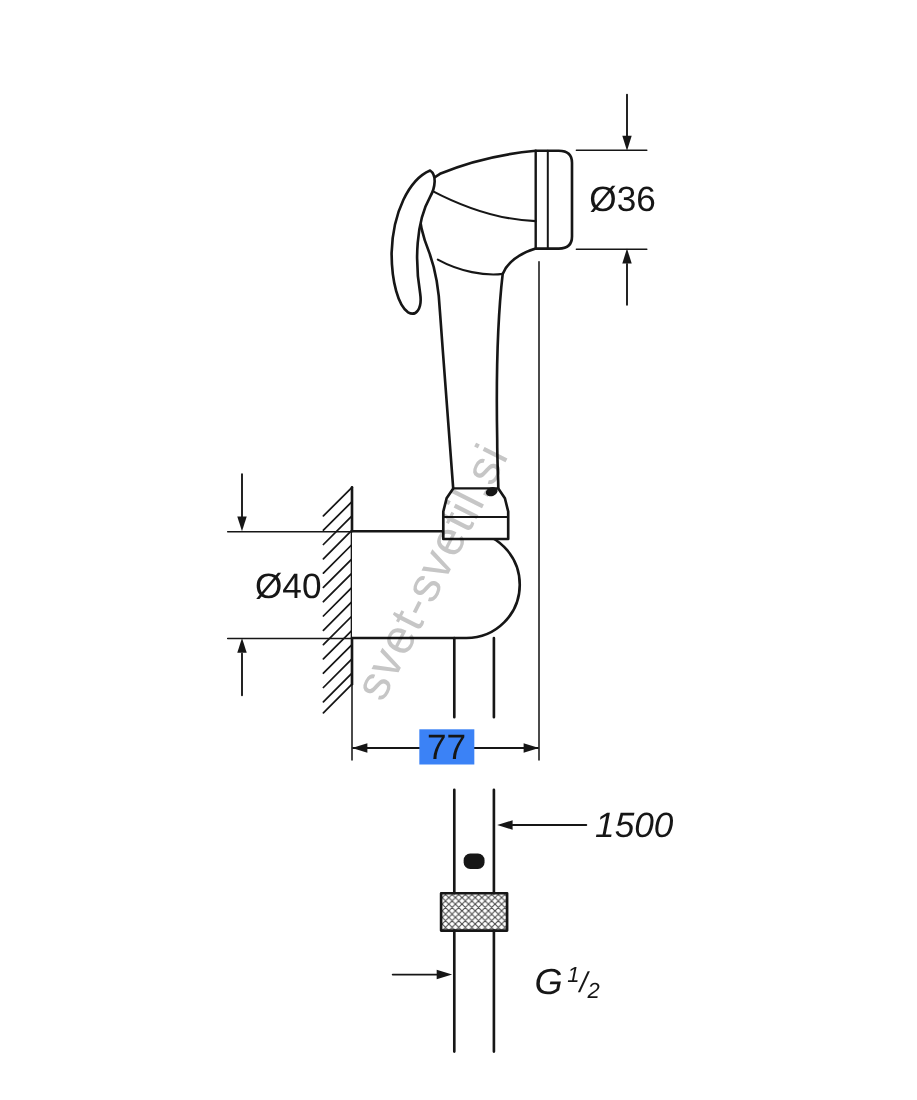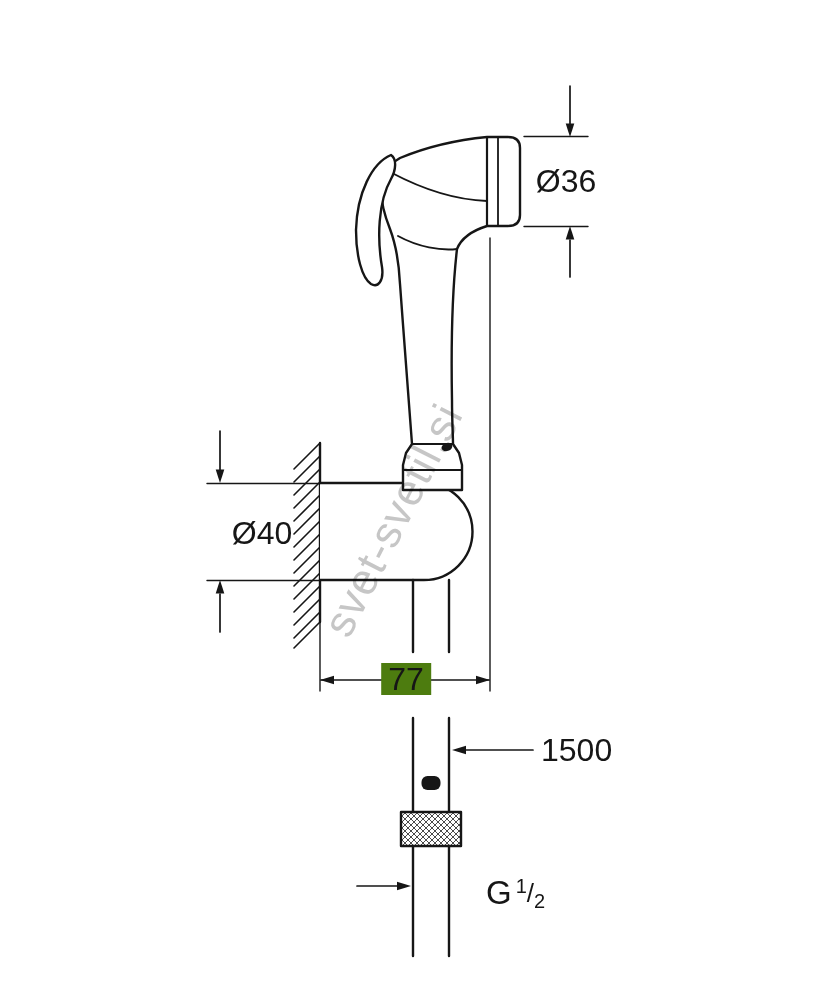--- a/index.html
+++ b/index.html
@@ -12,22 +12,22 @@
   }
   #drawing-svg{position:absolute;left:0;top:0;}
   .dim-label{
     position:absolute;
     color:#161616;
     font-size:32px;
     line-height:1;
     white-space:nowrap;
     transform:translate(-50%,-50%);
   }
-  .dim-label.left-anchor{transform:translate(0,-50%);}
-  .dim-label.on-line{background:#4d7c0f;padding:0 7px;}
+  .dim-label.left-anchor{transform:translate(0,-50%);font-style:italic;}
+  .dim-label.on-line{background:#3b82f6;padding:0 7px;}
   #thread-label{font-size:33px;}
   #thread-label .frac-num{font-size:20px;position:relative;top:-11px;margin-left:4px;}
   #thread-label .frac-slash{font-size:26px;position:relative;top:-2px;}
   #thread-label .frac-den{font-size:20px;position:relative;top:4px;}
   #watermark{
     position:absolute;
     left:393px;top:520px;
     transform:translate(-50%,-50%) rotate(-63deg);
     transform-origin:center;
     font-size:44px;

